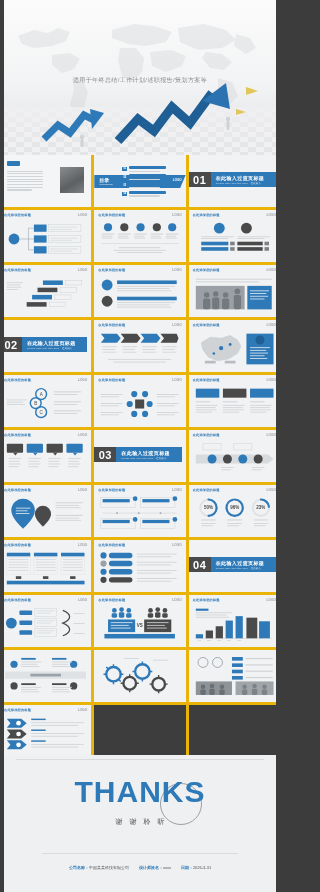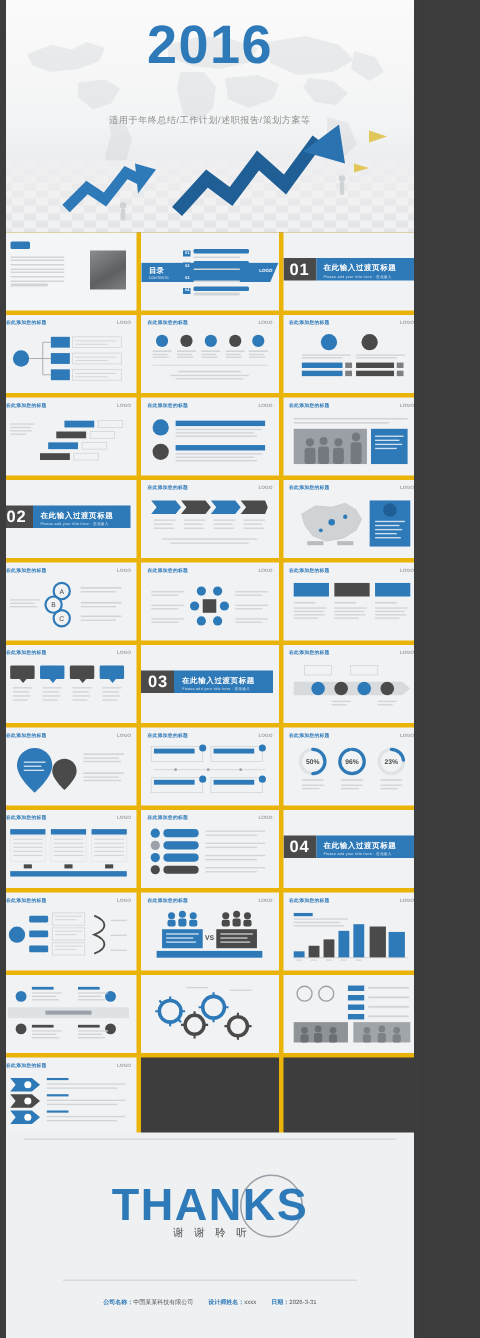--- a/index.html
+++ b/index.html
@@ -101,21 +101,21 @@
   .cat-num { width:5px; height:4px; background:#2e79b8; color:#fff; font-size:2.6px;
              display:flex; align-items:center; justify-content:center; font-weight:bold;}
   .cat-logo { position:absolute; right:4px; top:23px; font-size:3px; color:#fff; font-weight:bold; }
 
   
   .thanks {
     position:absolute; left:0; bottom:0; width:280px; height:137px; background:#eef0f1;
   }
   .thanks-top-rule { position:absolute; top:4px; left:16px; right:16px; height:1px; background:#d8dadc; }
   .thanks-word {
-    position:absolute; top:32px; left:0; right:0; text-align:center;
+    position:absolute; top:20px; left:0; right:0; text-align:center;
     font-size:30px; font-weight:bold; color:#2e79b8; letter-spacing:1px;
   }
   .thanks-cn {
     position:absolute; top:62px; left:0; right:0; text-align:center;
     font-size:7px; color:#4a4a4a; letter-spacing:7px; text-indent:7px;
   }
   .thanks-circle {
     position:absolute; top:28px; left:160px; width:42px; height:42px;
     border:1px solid #9aa1a8; border-radius:50%;
   }
@@ -163,21 +163,20 @@
           <rect x="80.5" y="64" width="3" height="8" rx="1.2"></rect>
         <circle cx="228" cy="44" r="2.2"></circle>
           <rect x="226.5" y="46" width="3" height="9" rx="1.2"></rect>
       </g>
       <g fill="#e0c24a" opacity=".9">
         <polygon points="246,12 258,16 246,20"></polygon>
         <polygon points="236,34 246,37 236,40"></polygon>
       </g>
     </svg>
 
-    <div class="hero-year">2016</div>
     <div class="hero-sub">适用于年终总结/工作计划/述职报告/策划方案等</div>
   </div>
 
   <div class="grid">
 
     <div class="slide cover-thumb">
       <div class="ct-badge"></div>
       <div class="ct-txt">
         <div class="line"></div>
           <div class="line"></div>

